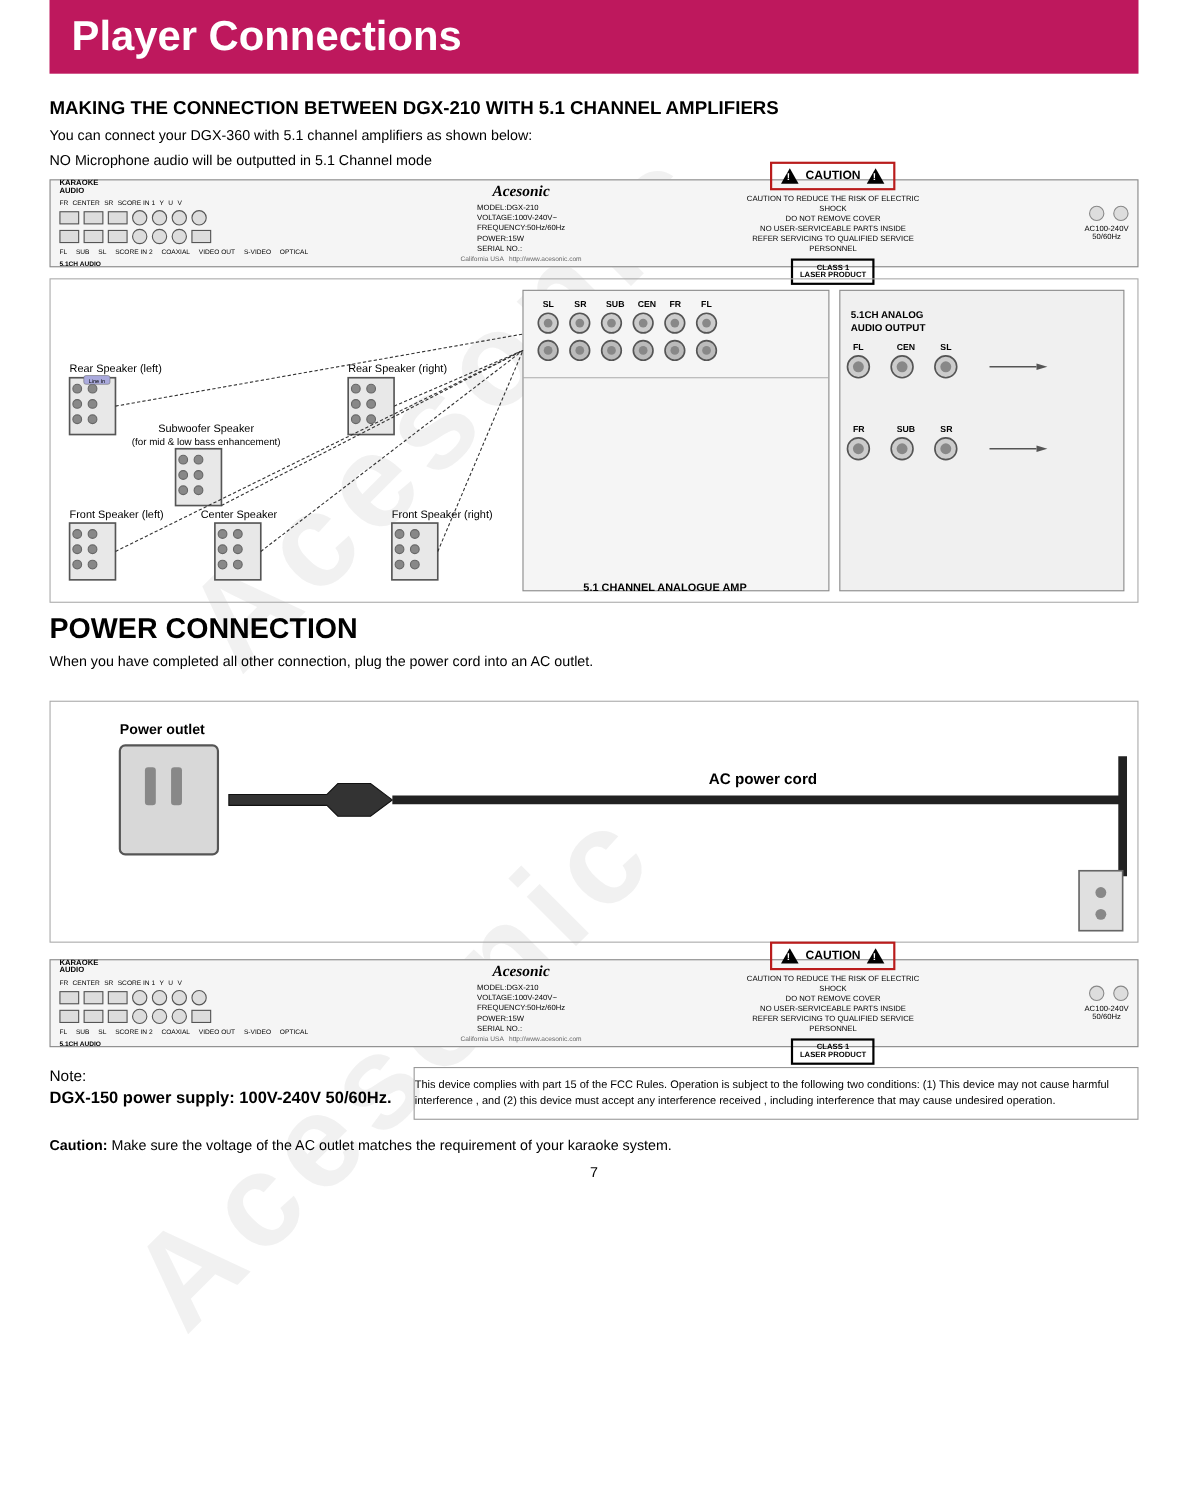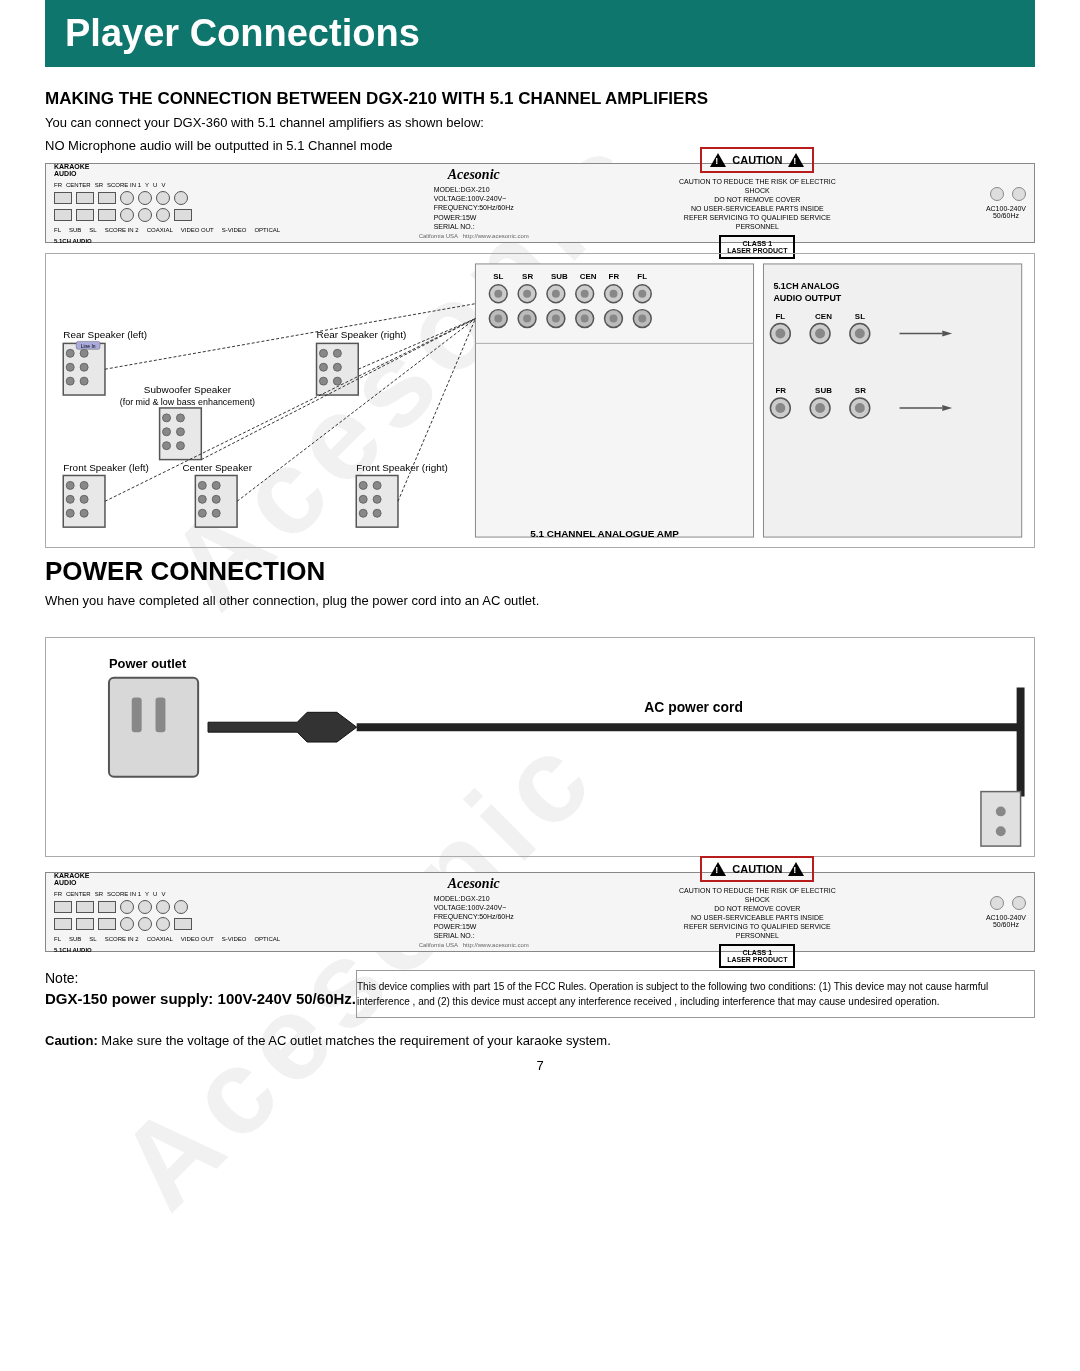--- a/index.html
+++ b/index.html
@@ -47,21 +47,21 @@
       color: rgba(180,180,180,0.18);
       transform: rotate(-45deg);
       white-space: nowrap;
       top: 900px;
       left: 50px;
       letter-spacing: 10px;
     }
 
     
     .title-bar {
-      background: #0f766e;
+      background: #be185d;
       color: #fff;
       font-size: 38px;
       font-weight: bold;
       padding: 12px 20px;
       margin-bottom: 22px;
       position: relative;
       z-index: 1;
     }
 
     
@@ -214,20 +214,21 @@
       z-index: 1;
       height: 80px;
       display: flex;
       align-items: center;
       justify-content: space-between;
     }
 
     
     .note-section {
       display: flex;
+      gap: 20px;
       margin-bottom: 15px;
       position: relative;
       z-index: 1;
     }
 
     .note-left {
       min-width: 250px;
     }
 
     .note-title {

